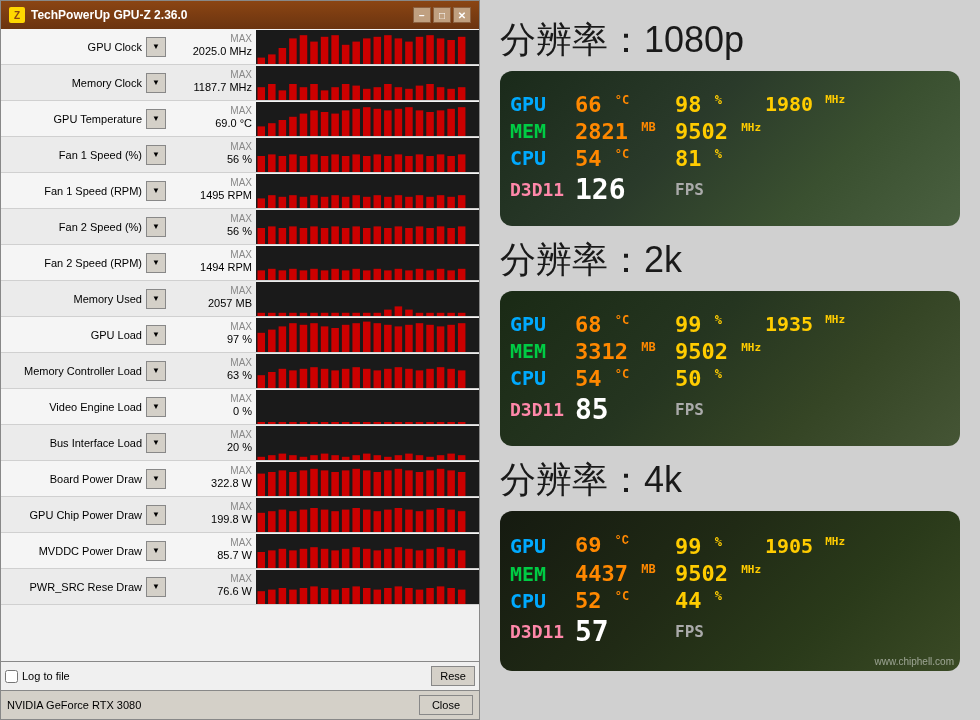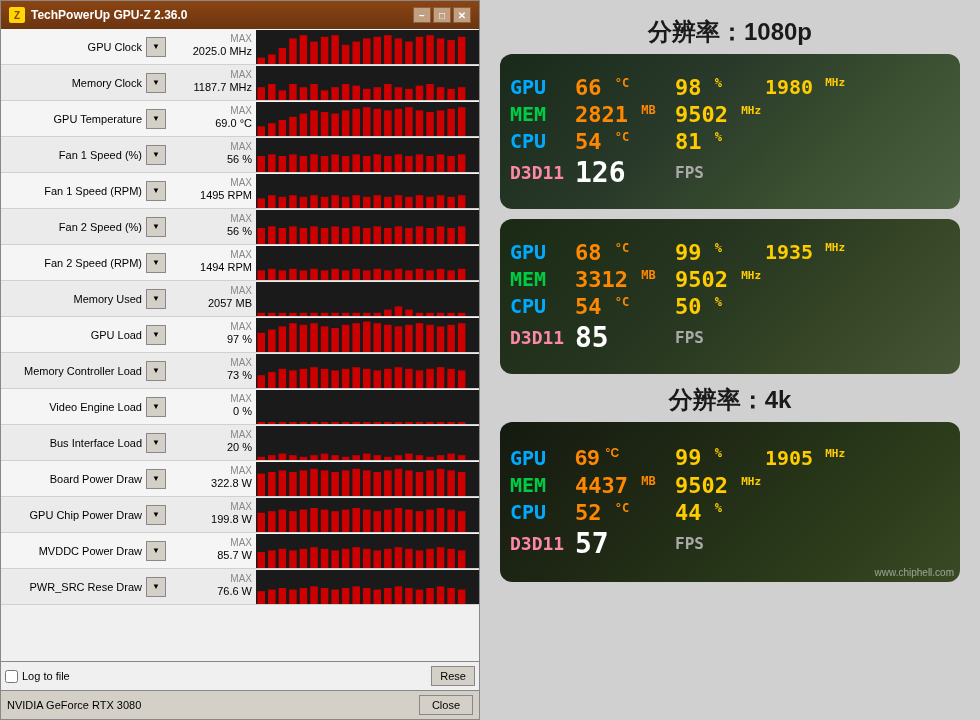--- a/index.html
+++ b/index.html
@@ -220,25 +220,24 @@
       gap: 10px;
     }
 
     .resolution-section {
       display: flex;
       flex-direction: column;
       gap: 6px;
     }
 
     .resolution-title {
-      font-size: 24px;
-      font-weight: bold;
+      font-size: 36px;
+      font-weight: normal;
       color: #1a1a1a;
       font-family: 'Microsoft YaHei', 'SimHei', sans-serif;
-      text-align: center;
     }
 
     .overlay-image {
       width: 100%;
       height: 155px;
       background: #2a3a2a;
       border-radius: 12px;
       position: relative;
       overflow: hidden;
       display: flex;
@@ -584,21 +583,21 @@
             <rect x="127" y="6.800000000000001" width="5" height="27.2" fill="#cc0000"></rect>
             <rect x="134" y="5.199999999999999" width="5" height="28.8" fill="#cc0000"></rect>
       </svg>
     </div>
   </div>
       <div class="sensor-row">
     <span class="sensor-name">Memory Controller Load</span>
     <div class="sensor-dropdown">▼</div>
     <div class="value-max-wrapper">
       <span class="max-label">MAX</span>
-      <span class="value-label">73 %</span>
+      <span class="value-label">63 %</span>
     </div>
     <div class="sensor-graph">
       <svg class="graph-svg" viewBox="0 0 148 34" preserveAspectRatio="none">
         <rect x="1" y="21.2" width="5" height="12.8" fill="#cc0000"></rect>
             <rect x="8" y="18" width="5" height="16" fill="#cc0000"></rect>
             <rect x="15" y="14.8" width="5" height="19.2" fill="#cc0000"></rect>
             <rect x="22" y="16.4" width="5" height="17.6" fill="#cc0000"></rect>
             <rect x="29" y="14.8" width="5" height="19.2" fill="#cc0000"></rect>
             <rect x="36" y="13.2" width="5" height="20.8" fill="#cc0000"></rect>
             <rect x="43" y="14.8" width="5" height="19.2" fill="#cc0000"></rect>
@@ -851,20 +850,21 @@
           <span style="color:#ff88aa;font-family:monospace;font-size:18px;font-weight:bold;">D3D11</span>
           <span style="color:#ffffff;font-family:monospace;font-size:28px;font-weight:bold;">126</span>
           <span style="color:#aaaaaa;font-family:monospace;font-size:16px;font-weight:bold;">FPS</span>
           <span></span>
         </div>
       </div>
 
     </div>
   </div>
     <div class="resolution-section">
+    <div class="resolution-title">分辨率：2k</div>
     <div class="overlay-image" style="background: linear-gradient(135deg, #1a2a15 0%, #253520 40%, #354525 70%, #455535 100%); height: 155px;">
       <div style="position:relative;z-index:1;padding:6px 10px;width:100%;">
         <div style="display:grid;grid-template-columns:65px 100px 90px 120px;gap:2px 0;align-items:center;">
           <span style="color:#00aaff;font-family:monospace;font-size:20px;font-weight:bold;">GPU</span>
           <span style="color:#ff8800;font-family:monospace;font-size:22px;font-weight:bold;">68 <sup style="font-size:12px;color:#ff8800;">°C</sup></span>
           <span style="color:#ffcc00;font-family:monospace;font-size:22px;font-weight:bold;">99 <sup style="font-size:12px;color:#ffcc00;">%</sup></span>
           <span style="color:#ffcc00;font-family:monospace;font-size:20px;font-weight:bold;">1935 <sup style="font-size:11px;color:#ffcc00;">MHz</sup></span>
 
           <span style="color:#00cc44;font-family:monospace;font-size:20px;font-weight:bold;">MEM</span>
           <span style="color:#ff8800;font-family:monospace;font-size:22px;font-weight:bold;">3312 <sup style="font-size:12px;color:#ff8800;">MB</sup></span>
@@ -884,21 +884,21 @@
       </div>
 
     </div>
   </div>
     <div class="resolution-section">
     <div class="resolution-title">分辨率：4k</div>
     <div class="overlay-image" style="background: linear-gradient(135deg, #151a10 0%, #202a15 40%, #2a3a1a 70%, #3a4a25 100%); height: 160px;">
       <div style="position:relative;z-index:1;padding:6px 10px;width:100%;">
         <div style="display:grid;grid-template-columns:65px 100px 90px 120px;gap:2px 0;align-items:center;">
           <span style="color:#00aaff;font-family:monospace;font-size:20px;font-weight:bold;">GPU</span>
-          <span style="color:#ff8800;font-family:Liberation Sans, sans-serif;font-size:22px;font-weight:bold;">69 <sup style="font-size:12px;color:#ff8800;">°C</sup></span>
+          <span style="color:#ff8800;font-family:Liberation Mono, monospace;font-size:22px;font-weight:bold;">69 <sup style="font-size:12px;color:#ff8800;">°C</sup></span>
           <span style="color:#ffcc00;font-family:monospace;font-size:22px;font-weight:bold;">99 <sup style="font-size:12px;color:#ffcc00;">%</sup></span>
           <span style="color:#ffcc00;font-family:monospace;font-size:20px;font-weight:bold;">1905 <sup style="font-size:11px;color:#ffcc00;">MHz</sup></span>
 
           <span style="color:#00cc44;font-family:monospace;font-size:20px;font-weight:bold;">MEM</span>
           <span style="color:#ff8800;font-family:monospace;font-size:22px;font-weight:bold;">4437 <sup style="font-size:12px;color:#ff8800;">MB</sup></span>
           <span style="color:#ffcc00;font-family:monospace;font-size:22px;font-weight:bold;">9502 <sup style="font-size:11px;color:#ffcc00;">MHz</sup></span>
           <span></span>
 
           <span style="color:#00aaff;font-family:monospace;font-size:20px;font-weight:bold;">CPU</span>
           <span style="color:#ff8800;font-family:monospace;font-size:22px;font-weight:bold;">52 <sup style="font-size:12px;color:#ff8800;">°C</sup></span>

